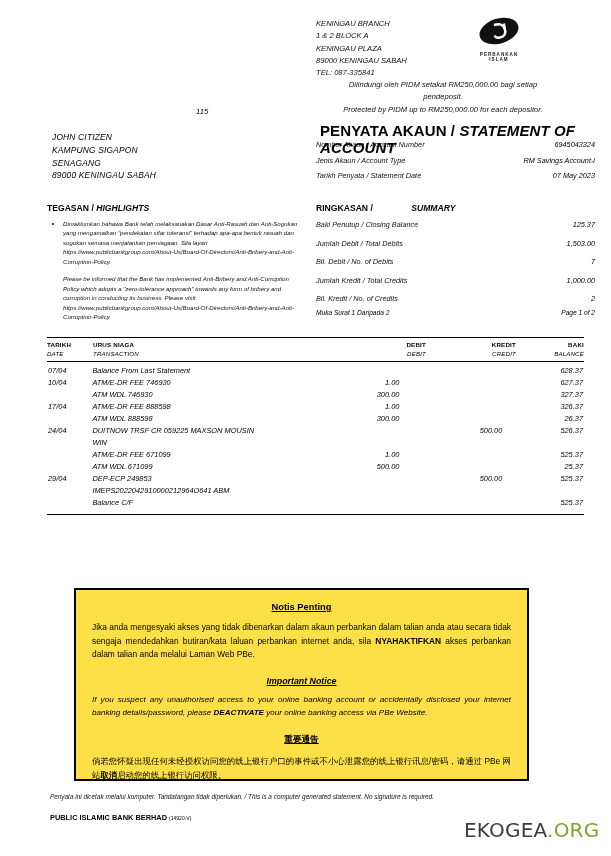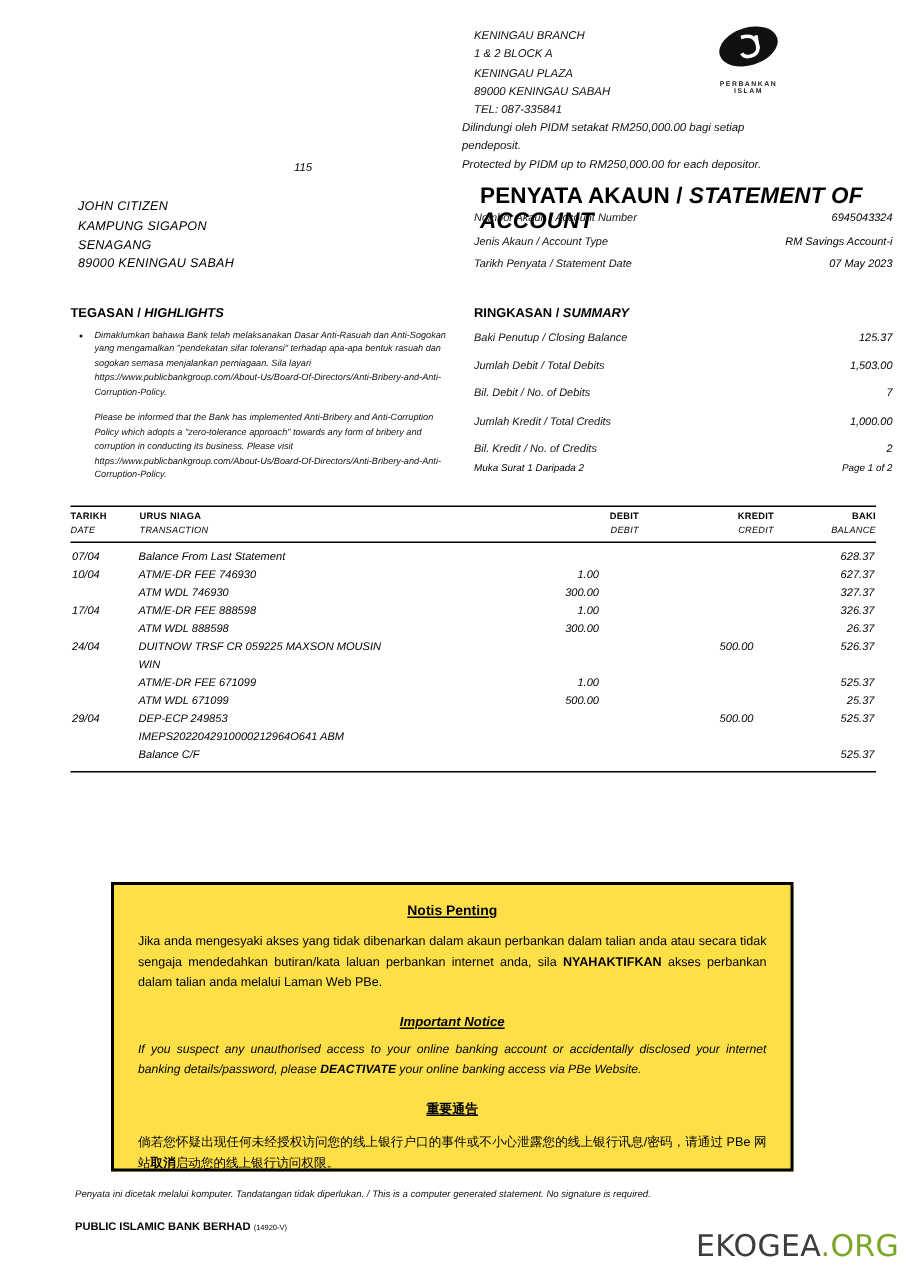--- a/index.html
+++ b/index.html
@@ -28,22 +28,22 @@
   .logo-l2{
     color:#e8112d;font-weight:bold;font-size:13.5px;letter-spacing:0.8px;margin-top:2px;
     font-family:"Liberation Sans", sans-serif;
   }
 
   .branch{
     position:absolute;left:316px;top:18px;width:190px;
     font-style:italic;font-size:7.6px;line-height:1.62;color:#111;
   }
   .pidm{
-    position:absolute;left:308px;top:79px;width:230px;
-    font-style:italic;font-size:7.6px;line-height:1.62;color:#111;
+    position:absolute;left:328px;top:79px;width:230px;
+    font-style:italic;font-size:7.6px;line-height:1.62;color:#111;text-align:center;
   }
   .islam-logo{position:absolute;left:470px;top:17px;width:58px;text-align:center;}
   .islam-cap{font-size:4.6px;letter-spacing:1px;font-weight:bold;color:#222;margin-top:1px;}
   .islam-cap2{font-size:4.6px;letter-spacing:1px;font-weight:bold;color:#222;}
 
   
   .mailcode{position:absolute;left:196px;top:107px;font-size:7.6px;font-style:italic;}
   .addr{
     position:absolute;left:52px;top:131px;width:240px;
     font-style:italic;font-size:8.4px;line-height:1.52;letter-spacing:.2px;
@@ -65,21 +65,21 @@
   .hl-body{
     position:absolute;left:52px;top:219px;width:253px;
     font-size:6.1px;line-height:1.55;font-style:italic;color:#111;
   }
   .hl-body ul{margin:0;padding-left:11px;}
   .hl-body li{margin:0;}
   .hl-p2{margin-top:8px;padding-left:11px;}
 
   
   .sum-title{position:absolute;left:316px;top:203px;font-size:8.6px;font-weight:bold;}
-  .sum-title i{font-style:italic;}
+  .sum-title i{font-style:italic;margin-left:36px;}
   .sum-rows{position:absolute;left:316px;top:220px;width:279px;font-size:7.3px;}
   .sum-row{display:flex;justify-content:space-between;align-items:baseline;margin-bottom:9.5px;}
   .sum-lbl{font-style:italic;color:#111;}
   .sum-val{font-style:italic;}
   .pageinfo{
     position:absolute;left:316px;top:309px;width:279px;font-size:6.6px;font-style:italic;
     display:flex;justify-content:space-between;
   }
 
   

